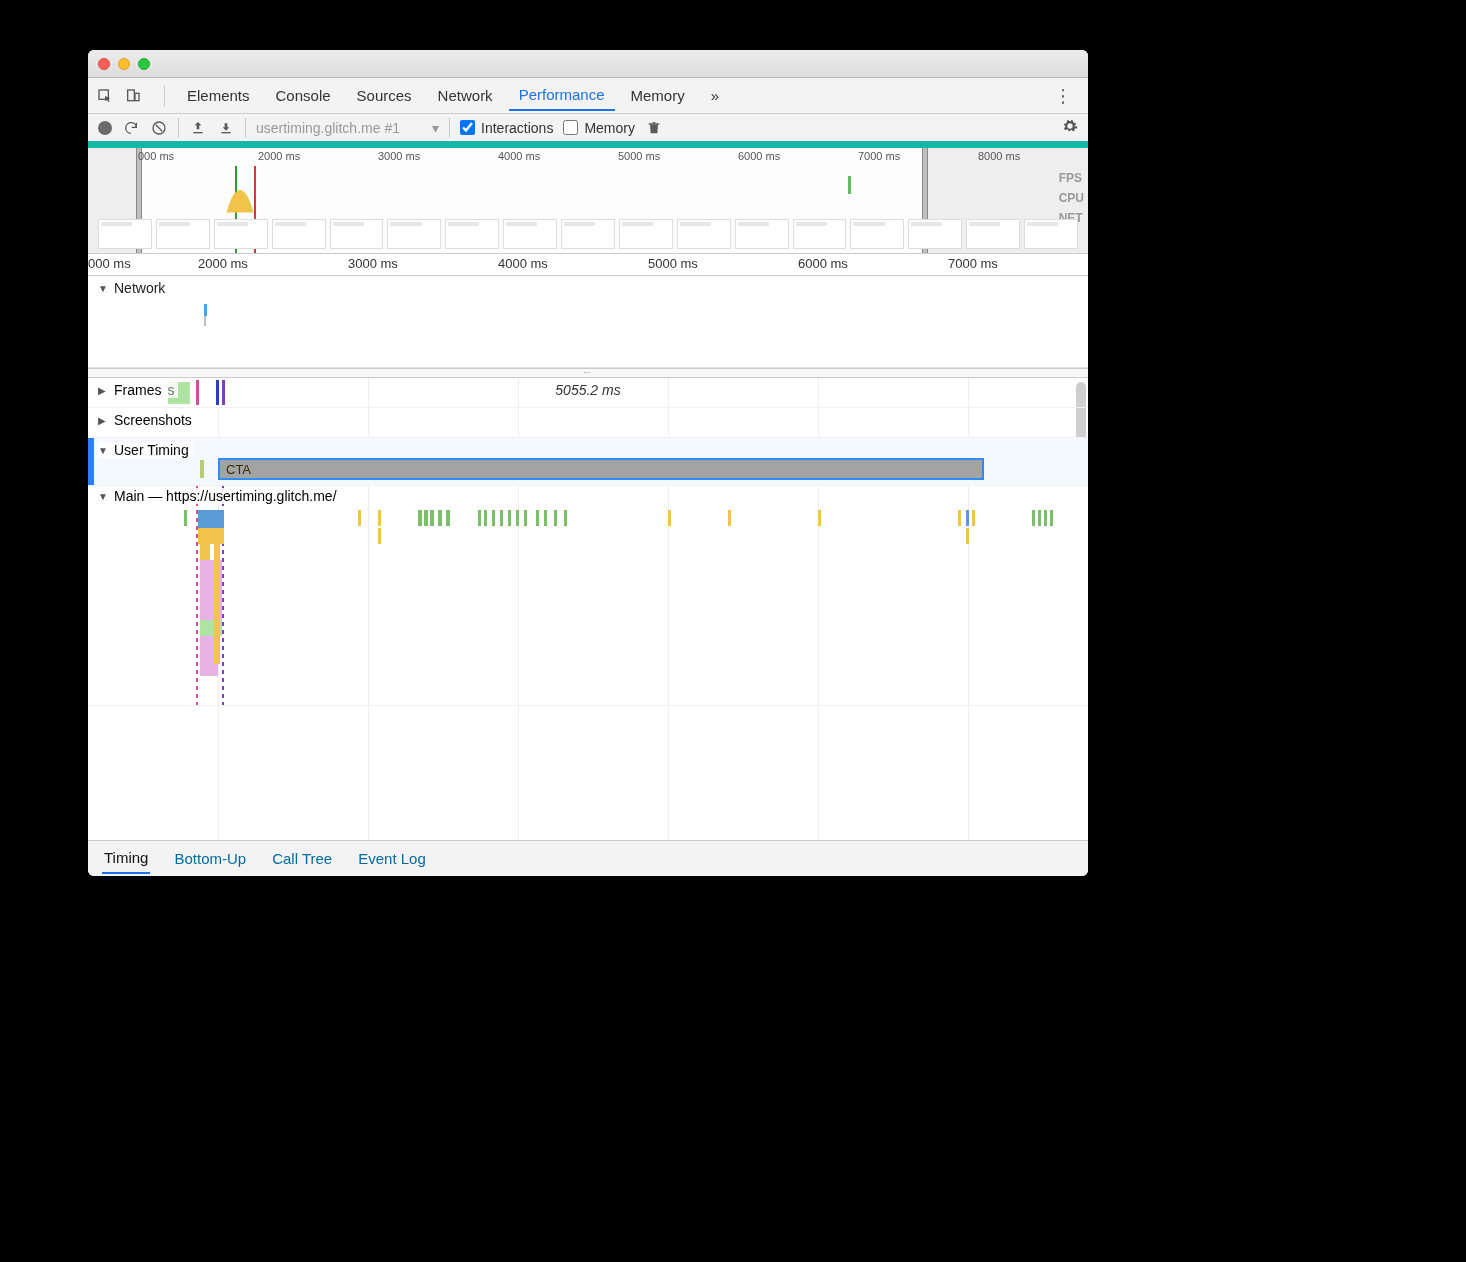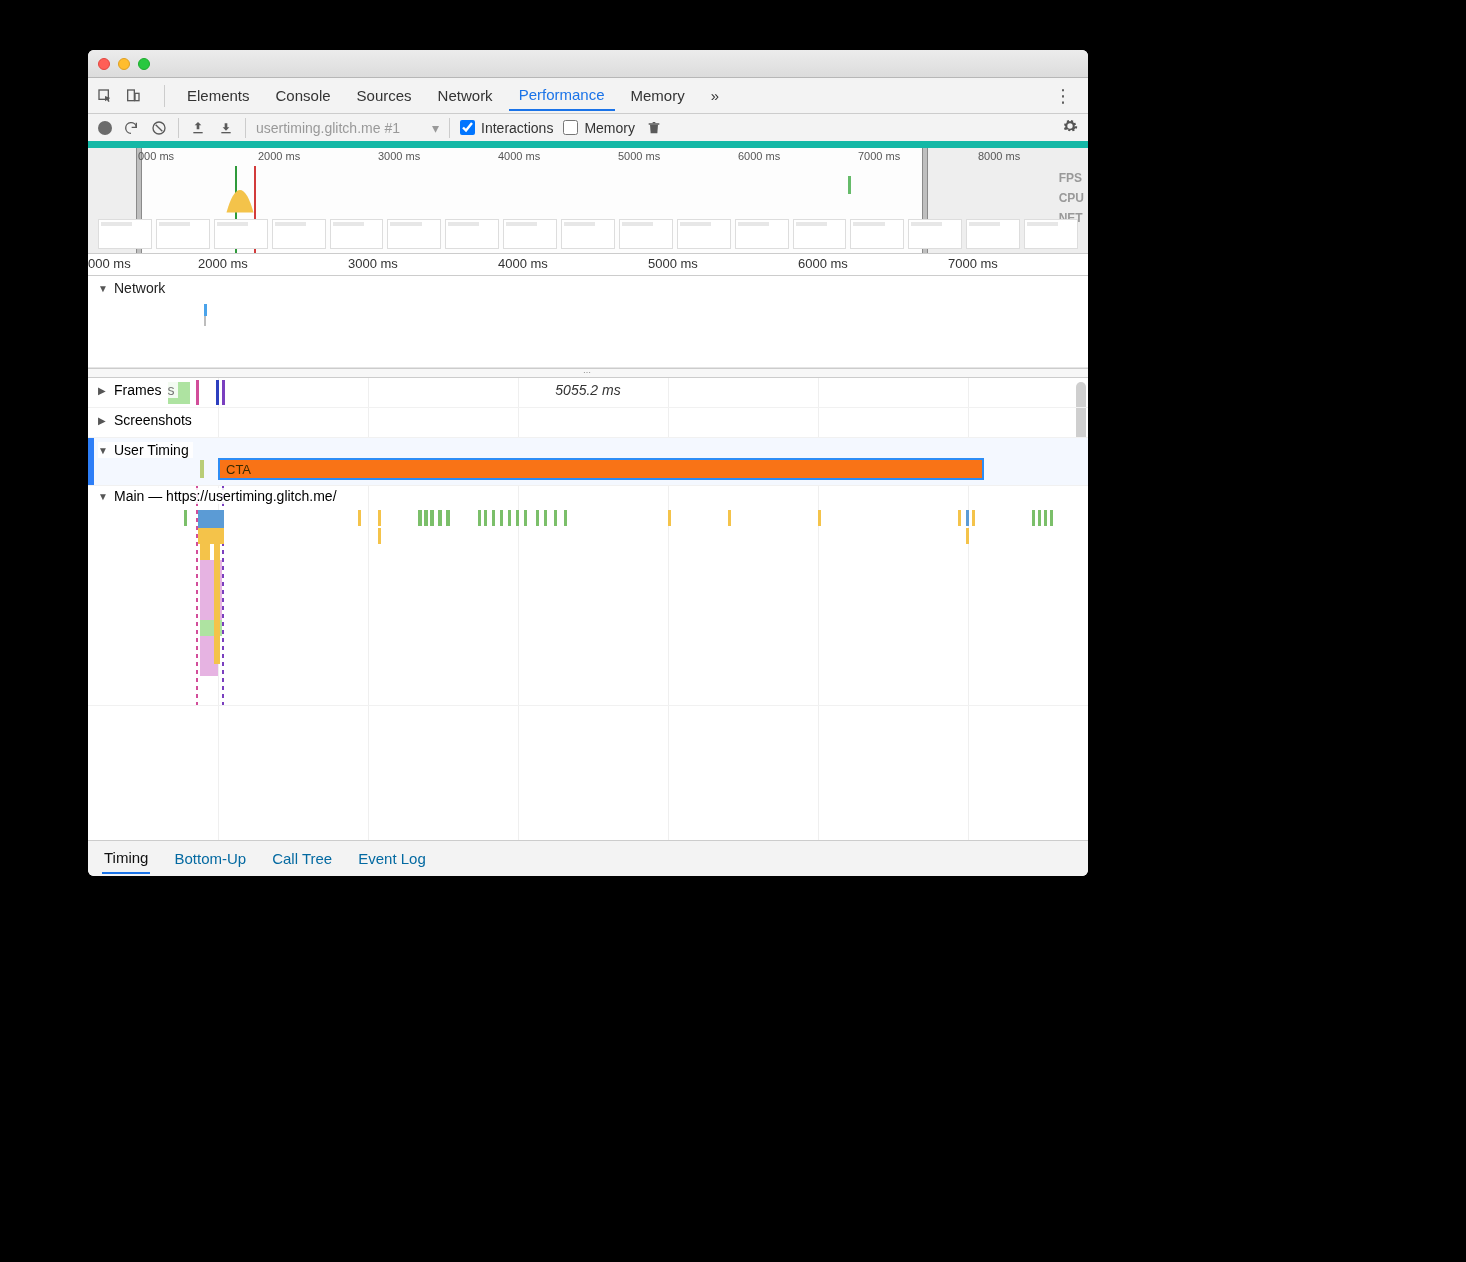--- a/index.html
+++ b/index.html
@@ -77,21 +77,21 @@
   .frames-track { height:30px; }
   .frames-bar { position:absolute; top:4px; height:22px; background:#aee3a1; }
   .frames-dash { position:absolute; top:2px; bottom:2px; width:3px; }
   .frames-time { position:absolute; left:0; right:0; text-align:center; top:4px; font-size:14px; color:#333;font-style:italic;}
 
   .interactions-track { height:30px; }
 
   .usertiming-track { height:48px; background:#f4f8ff; }
   .ut-highlight { position:absolute; left:0; top:0; bottom:0; width:6px; background:#2d7ef7;}
   .ut-bar-small { position:absolute; top:22px; height:18px; width:4px; background:#b9cd77; left:112px;}
-  .cta { position:absolute; top:20px; height:22px; background:#f97316; border:2px solid #2d8df5; font-size:13px; color:#3a2a00; padding-left:6px; line-height:20px; left:130px; right:104px;}
+  .cta { position:absolute; top:20px; height:22px; background:#a3a3a3; border:2px solid #2d8df5; font-size:13px; color:#3a2a00; padding-left:6px; line-height:20px; left:130px; right:104px;}
 
   .main-track { height: 220px; }
   .main-track .label { top: 2px; }
   .fc { position:absolute; height:16px; }
   .vdash { position:absolute; top:0; bottom:0; width:2px; }
 
   
   .bottom-tabs { height:36px; border-top:1px solid #ccc; background:#f3f3f3; display:flex; align-items:center; gap:22px; padding: 0 14px; font-size:15px;}
   .btab { color:#0369a1; padding:6px 2px; cursor:pointer;}
   .btab.active { color:#111; border-bottom:2px solid #1a73e8;}

